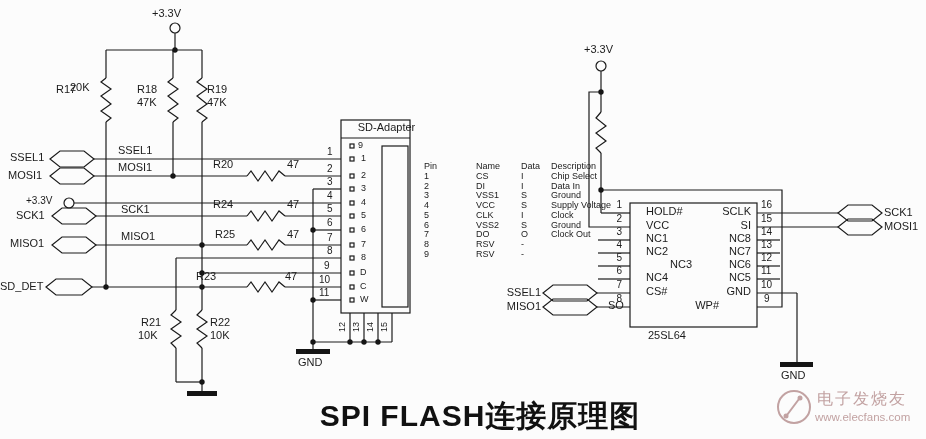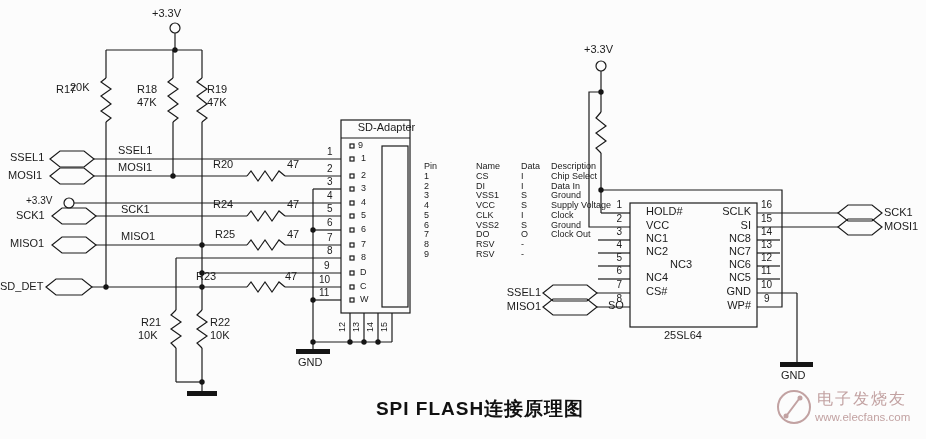--- a/index.html
+++ b/index.html
@@ -13,21 +13,21 @@
   .s11{font-size:11px;}
   .ctr{text-align:center;}
   .rgt{text-align:right;}
   .vlbl{width:20px;height:10px;transform:rotate(-90deg);transform-origin:center;text-align:center;}
   .trow{position:absolute;left:424px;display:flex;font-size:9px;color:#1b1b1b;line-height:1;}
   .trow .c1{width:52px;}
   .trow .c2{width:45px;}
   .trow .c3{width:30px;}
   .trow .c4{width:120px;}
   .wm{color:#c2a2a2;}
-  #title{position:absolute;left:300px;top:396px;width:360px;font-size:19px;font-weight:bold;
+  #title{position:absolute;left:300px;top:396px;width:360px;font-size:30px;font-weight:bold;
          letter-spacing:1px;color:#111;white-space:nowrap;}
 </style>
 </head>
 <body>
 
 <svg id="canvas" width="926" height="439" viewBox="0 0 926 439">
   <g stroke="#1b1b1b" stroke-width="1.2" fill="none">
 
     <line x1="175" y1="33" x2="175" y2="50"></line>
       <line x1="106" y1="50" x2="202" y2="50"></line>
@@ -317,21 +317,21 @@
     <span class="c3">-</span>
     <span class="c4"></span>
   </div>
 <div class="trow" style="top:250px">
     <span class="c1">9</span>
     <span class="c2">RSV</span>
     <span class="c3">-</span>
     <span class="c4"></span>
   </div>
 
-<div class="lbl s11" style="left:664px;top:330px">25SL64</div>
+<div class="lbl s11" style="left:648px;top:330px">25SL64</div>
 <div class="lbl s10 rgt" style="left:600px;top:200px;width:22px">1</div>
 <div class="lbl s10 rgt" style="left:600px;top:214px;width:22px">2</div>
 <div class="lbl s10 rgt" style="left:600px;top:227px;width:22px">3</div>
 <div class="lbl s10 rgt" style="left:600px;top:240px;width:22px">4</div>
 <div class="lbl s10 rgt" style="left:600px;top:253px;width:22px">5</div>
 <div class="lbl s10 rgt" style="left:600px;top:266px;width:22px">6</div>
 <div class="lbl s10 rgt" style="left:600px;top:280px;width:22px">7</div>
 <div class="lbl s10 rgt" style="left:600px;top:294px;width:22px">8</div>
 <div class="lbl s11" style="left:646px;top:206px">HOLD#</div>
 <div class="lbl s11" style="left:646px;top:220px">VCC</div>
@@ -349,18 +349,18 @@
 <div class="lbl s10" style="left:761px;top:266px">11</div>
 <div class="lbl s10" style="left:761px;top:280px">10</div>
 <div class="lbl s10" style="left:764px;top:294px">9</div>
 <div class="lbl s11 rgt" style="left:660px;top:206px;width:91px">SCLK</div>
 <div class="lbl s11 rgt" style="left:660px;top:220px;width:91px">SI</div>
 <div class="lbl s11 rgt" style="left:660px;top:233px;width:91px">NC8</div>
 <div class="lbl s11 rgt" style="left:660px;top:246px;width:91px">NC7</div>
 <div class="lbl s11 rgt" style="left:660px;top:259px;width:91px">NC6</div>
 <div class="lbl s11 rgt" style="left:660px;top:272px;width:91px">NC5</div>
 <div class="lbl s11 rgt" style="left:660px;top:286px;width:91px">GND</div>
-<div class="lbl s11 rgt" style="left:660px;top:300px;width:91px">WP#</div>
+<div class="lbl s11 rgt" style="left:628px;top:300px;width:91px">WP#</div>
 
 <div id="title" class="ctr">SPI FLASH连接原理图</div>
 
 <div class="lbl wm" style="left:817px;top:391px;font-size:16px;letter-spacing:2px">电子发烧友</div>
 <div class="lbl wm" style="left:815px;top:412px;font-size:11.5px">www.elecfans.com</div>
 
 </body></html>

